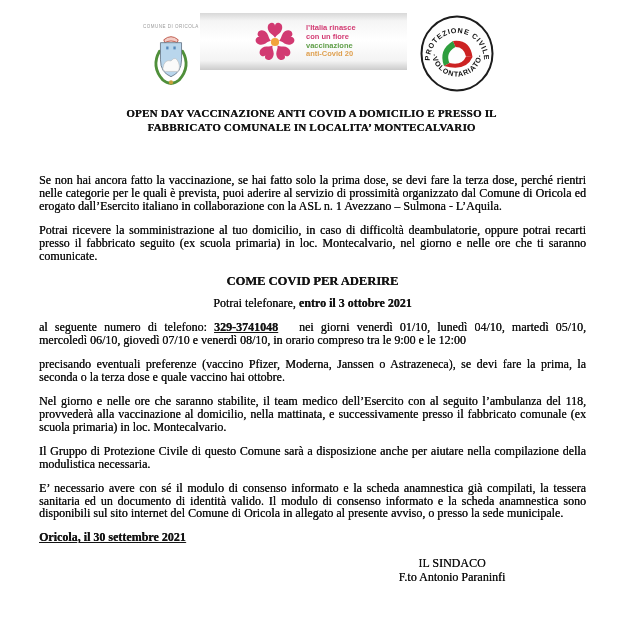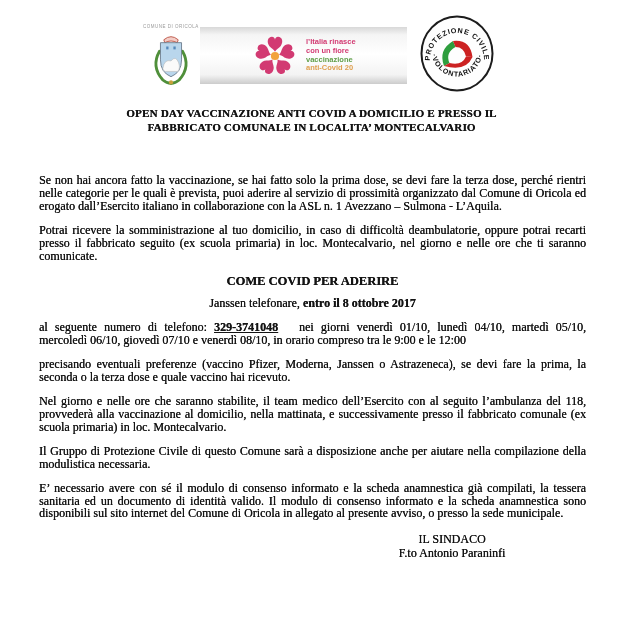--- a/index.html
+++ b/index.html
@@ -12,21 +12,21 @@
   
   .header{position:relative;height:100px;}
   .comune-logo{position:absolute;left:142px;top:24px;width:58px;text-align:center;}
   .comune-caption{
     font-family:"Liberation Sans",sans-serif;font-size:4.5px;color:#9a9a9a;
     letter-spacing:.5px;white-space:nowrap;overflow:hidden;
   }
   .coa-svg{width:46px;height:56px;margin-top:1px;}
 
   .campaign-box{
-    position:absolute;left:200px;top:27px;width:207px;height:57px;
+    position:absolute;left:200px;top:13px;width:207px;height:57px;
     background:linear-gradient(180deg,#d8d8d8 0,#f5f5f5 14%,#ffffff 48%,#f3f3f3 84%,#cccccc 100%);
     display:flex;align-items:center;
   }
   .flower-svg{width:46px;height:46px;margin-left:52px;flex:0 0 auto;}
   .campaign-text{
     margin-left:8px;font-family:"Liberation Sans",sans-serif;
     font-size:7.5px;font-weight:bold;line-height:1.15;
   }
   .ct-pink{color:#d23a72;} .ct-green{color:#5f9e48;} .ct-orange{color:#dfa050;}
 
@@ -122,32 +122,33 @@
     <div>FABBRICATO COMUNALE IN LOCALITA’ MONTECALVARIO</div>
   </div>
 
   <div class="content">
     <p class="first">Se non hai ancora fatto la vaccinazione, se hai fatto solo la prima dose, se devi fare la terza dose, perché rientri nelle categorie per le quali è prevista, puoi aderire al servizio di prossimità organizzato dal Comune di Oricola ed erogato dall’Esercito italiano in collaborazione con la ASL n. 1 Avezzano – Sulmona - L’Aquila.</p>
     <p>Potrai ricevere la somministrazione al tuo domicilio, in caso di difficoltà deambulatorie, oppure potrai recarti presso il fabbricato seguito (ex scuola primaria) in loc. Montecalvario, nel giorno e nelle ore che ti saranno comunicate.</p>
 
     <div class="section-heading">COME COVID PER ADERIRE</div>
 
     <div class="phone-line">
-      <span>Janssen telefonare, </span><b>entro il 8 ottobre 2017</b>
+      <span>Potrai telefonare, </span><b>entro il 3 ottobre 2021</b>
     </div>
 
     <p>
       <span>al seguente numero di telefono: </span><b class="u">329-3741048</b><span class="p3-suffix">nei giorni venerdì 01/10, lunedì 04/10, martedì 05/10, mercoledì 06/10, giovedì 07/10 e venerdì 08/10, in orario compreso tra le 9:00 e le 12:00</span>
     </p>
 
-    <p>precisando eventuali preferenze (vaccino Pfizer, Moderna, Janssen o Astrazeneca), se devi fare la prima, la seconda o la terza dose e quale vaccino hai ricevuto.</p>
+    <p>precisando eventuali preferenze (vaccino Pfizer, Moderna, Janssen o Astrazeneca), se devi fare la prima, la seconda o la terza dose e quale vaccino hai ottobre.</p>
     <p>Nel giorno e nelle ore che saranno stabilite, il team medico dell’Esercito con al seguito l’ambulanza del 118, provvederà alla vaccinazione al domicilio, nella mattinata, e successivamente presso il fabbricato comunale (ex scuola primaria) in loc. Montecalvario.</p>
     <p>Il Gruppo di Protezione Civile di questo Comune sarà a disposizione anche per aiutare nella compilazione della modulistica necessaria.</p>
     <p>E’ necessario avere con sé il modulo di consenso informato e la scheda anamnestica già compilati, la tessera sanitaria ed un documento di identità valido. Il modulo di consenso informato e la scheda anamnestica sono disponibili sul sito internet del Comune di Oricola in allegato al presente avviso, o presso la sede municipale.</p>
 
+    <div class="place-date">Oricola, il 30 settembre 2021</div>
 
     <div class="signature">
       <div>IL SINDACO</div>
       <div>F.to Antonio Paraninfi</div>
     </div>
   </div>
 
 </div>
 
 </body></html>

